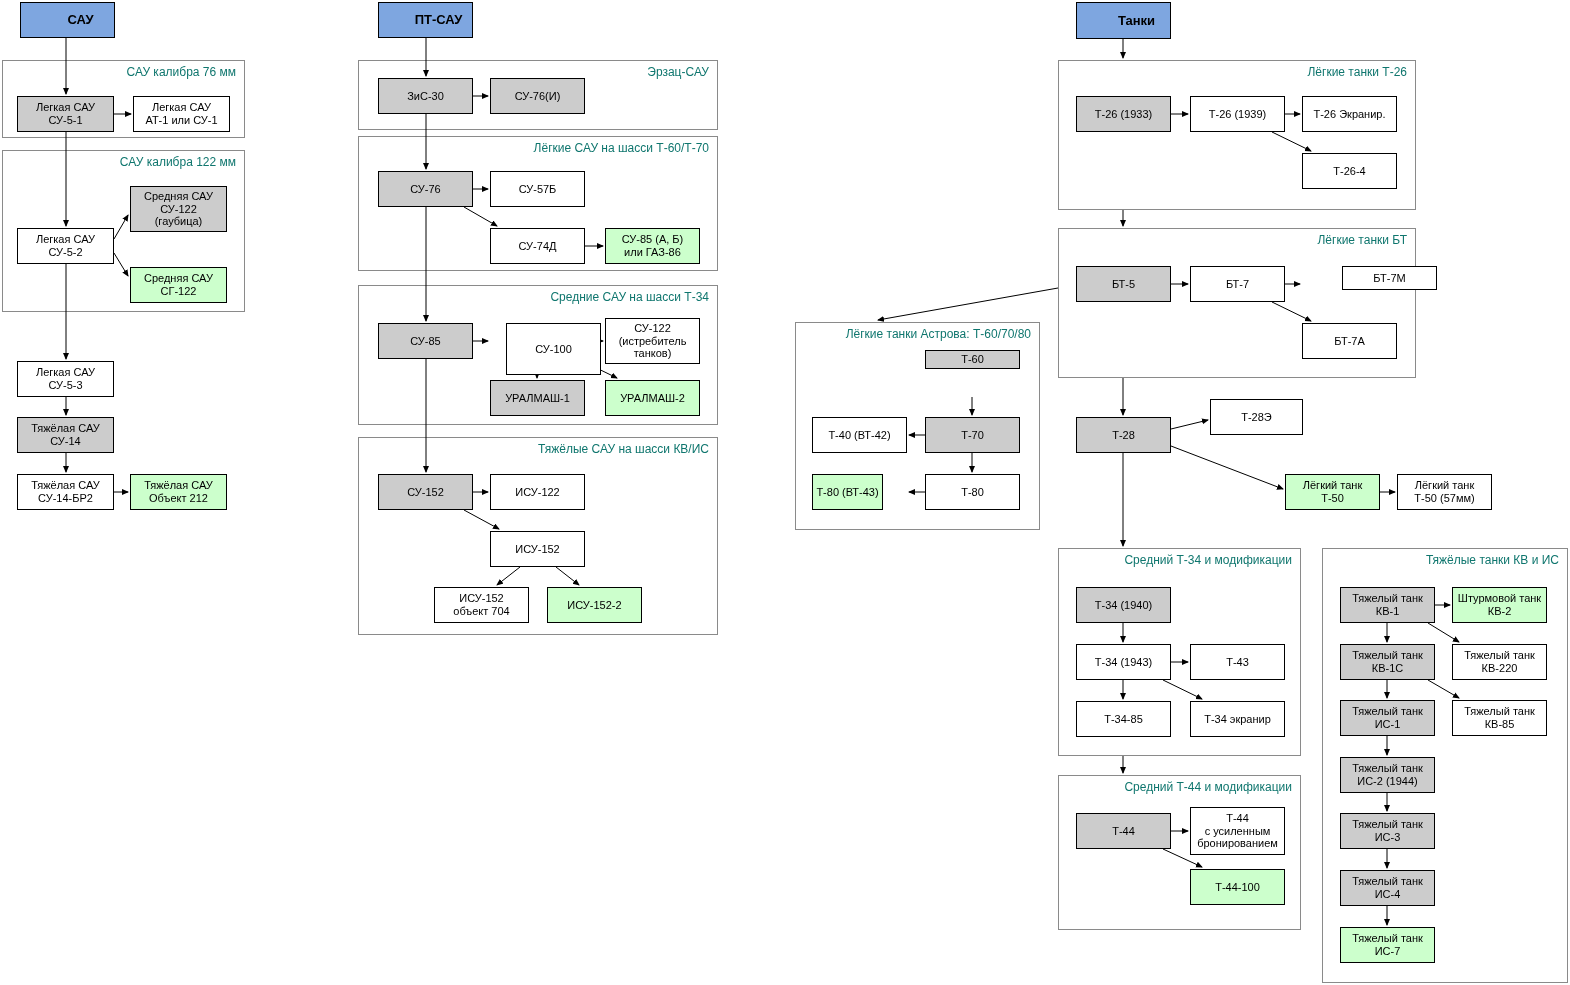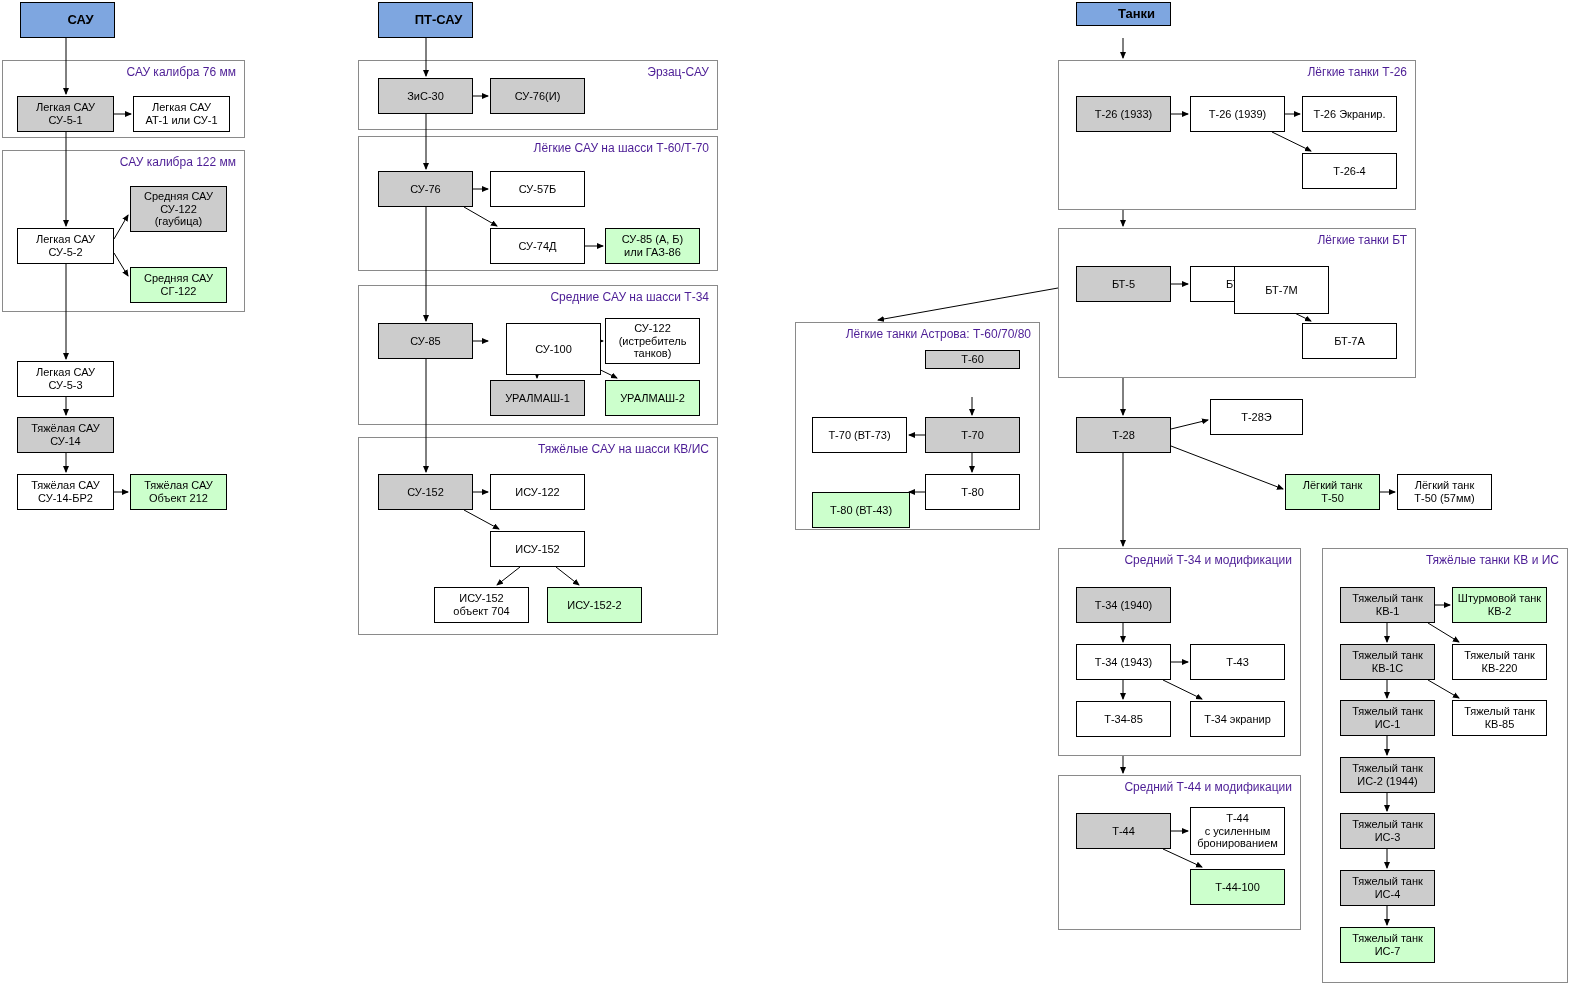--- a/index.html
+++ b/index.html
@@ -1,19 +1,19 @@
 <!DOCTYPE html>
 <html style="--header-blue: #7EA6E0; --node-gray: #CCCCCC; --node-white: #FFFFFF; --node-green: #CCFFCC;"><head>
 <meta charset="utf-8">
 <style>
   * { box-sizing: border-box; margin: 0; padding: 0; }
   body { font-family: "Liberation Sans", sans-serif; background: #fff; }
   #canvas { position: relative; width: 1570px; height: 985px; background: #fff; overflow: hidden; }
   .group { position: absolute; border: 1px solid #8a8a8a; background: #fff; z-index: 1; }
-  .group-title { position: absolute; top: 4px; right: 8px; font-size: 12px; color: #4c1d95; white-space: nowrap; }
+  .group-title { position: absolute; top: 4px; right: 8px; font-size: 12px; color: #0f766e; white-space: nowrap; }
   #arrows { position: absolute; left: 0; top: 0; z-index: 2; pointer-events: none; }
   #arrows line { stroke: #000; stroke-width: 1; marker-end: url(#ah); }
   .node { position: absolute; z-index: 3; display: flex; align-items: center; justify-content: center;
           text-align: center; font-size: 11px; line-height: 1.18; color: #000; border: 1px solid #000;
           white-space: pre-line; padding: 1px; }
   .gray  { background: var(--node-gray, #CCCCCC); }
   .white { background: var(--node-white, #FFFFFF); }
   .green { background: var(--node-green, #CCFFCC); }
   .header { background: var(--header-blue, #7EA6E0); font-weight: bold; font-size: 13px; padding-left: 27px; }
 </style>
@@ -127,21 +127,21 @@
       <line x1="1387" y1="680" x2="1387" y2="698"></line>
       <line x1="1387" y1="736" x2="1387" y2="755"></line>
       <line x1="1387" y1="793" x2="1387" y2="811"></line>
       <line x1="1387" y1="849" x2="1387" y2="868"></line>
       <line x1="1387" y1="906" x2="1387" y2="925"></line>
     </g>
   </svg>
 
   <div class="node header" style="left:20px;top:2px;width:95px;height:36px">САУ</div>
   <div class="node header" style="left:378px;top:2px;width:95px;height:36px">ПТ-САУ</div>
-  <div class="node header" style="left:1076px;top:2px;width:95px;height:24px">Танки</div>
+  <div class="node header" style="left:1076px;top:2px;width:95px;height:37px">Танки</div>
 
   <div class="node gray" style="left:17px;top:96px;width:97px;height:36px">Легкая САУ
 СУ-5-1</div>
   <div class="node white" style="left:133px;top:96px;width:97px;height:36px">Легкая САУ
 АТ-1 или СУ-1</div>
   <div class="node gray" style="left:130px;top:186px;width:97px;height:46px">Средняя САУ
 СУ-122
 (гаубица)</div>
   <div class="node white" style="left:17px;top:228px;width:97px;height:36px">Легкая САУ
 СУ-5-2</div>
@@ -176,27 +176,27 @@
   <div class="node white" style="left:434px;top:587px;width:95px;height:36px">ИСУ-152
 объект 704</div>
   <div class="node green" style="left:547px;top:587px;width:95px;height:36px">ИСУ-152-2</div>
 
   <div class="node gray" style="left:1076px;top:96px;width:95px;height:36px">Т-26 (1933)</div>
   <div class="node white" style="left:1190px;top:96px;width:95px;height:36px">Т-26 (1939)</div>
   <div class="node white" style="left:1302px;top:96px;width:95px;height:36px">Т-26 Экранир.</div>
   <div class="node white" style="left:1302px;top:153px;width:95px;height:36px">Т-26-4</div>
   <div class="node gray" style="left:1076px;top:266px;width:95px;height:36px">БТ-5</div>
   <div class="node white" style="left:1190px;top:266px;width:95px;height:36px">БТ-7</div>
-  <div class="node white" style="left:1234px;top:266px;width:95px;height:48px">БТ-7М</div>
+  <div class="node white" style="left:1342px;top:266px;width:95px;height:24px">БТ-7М</div>
   <div class="node white" style="left:1302px;top:323px;width:95px;height:36px">БТ-7А</div>
 
   <div class="node gray" style="left:925px;top:350px;width:95px;height:19px">Т-60</div>
-  <div class="node white" style="left:812px;top:417px;width:95px;height:36px">Т-70 (ВТ-73)</div>
+  <div class="node white" style="left:812px;top:417px;width:95px;height:36px">Т-40 (ВТ-42)</div>
   <div class="node gray" style="left:925px;top:417px;width:95px;height:36px">Т-70</div>
-  <div class="node green" style="left:812px;top:492px;width:98px;height:36px">Т-80 (ВТ-43)</div>
+  <div class="node green" style="left:812px;top:474px;width:71px;height:36px">Т-80 (ВТ-43)</div>
   <div class="node white" style="left:925px;top:474px;width:95px;height:36px">Т-80</div>
 
   <div class="node gray" style="left:1076px;top:417px;width:95px;height:36px">Т-28</div>
   <div class="node white" style="left:1210px;top:399px;width:93px;height:36px">Т-28Э</div>
   <div class="node green" style="left:1285px;top:474px;width:95px;height:36px">Лёгкий танк
 Т-50</div>
   <div class="node white" style="left:1397px;top:474px;width:95px;height:36px">Лёгкий танк
 Т-50 (57мм)</div>
 
   <div class="node gray" style="left:1076px;top:587px;width:95px;height:36px">Т-34 (1940)</div>

